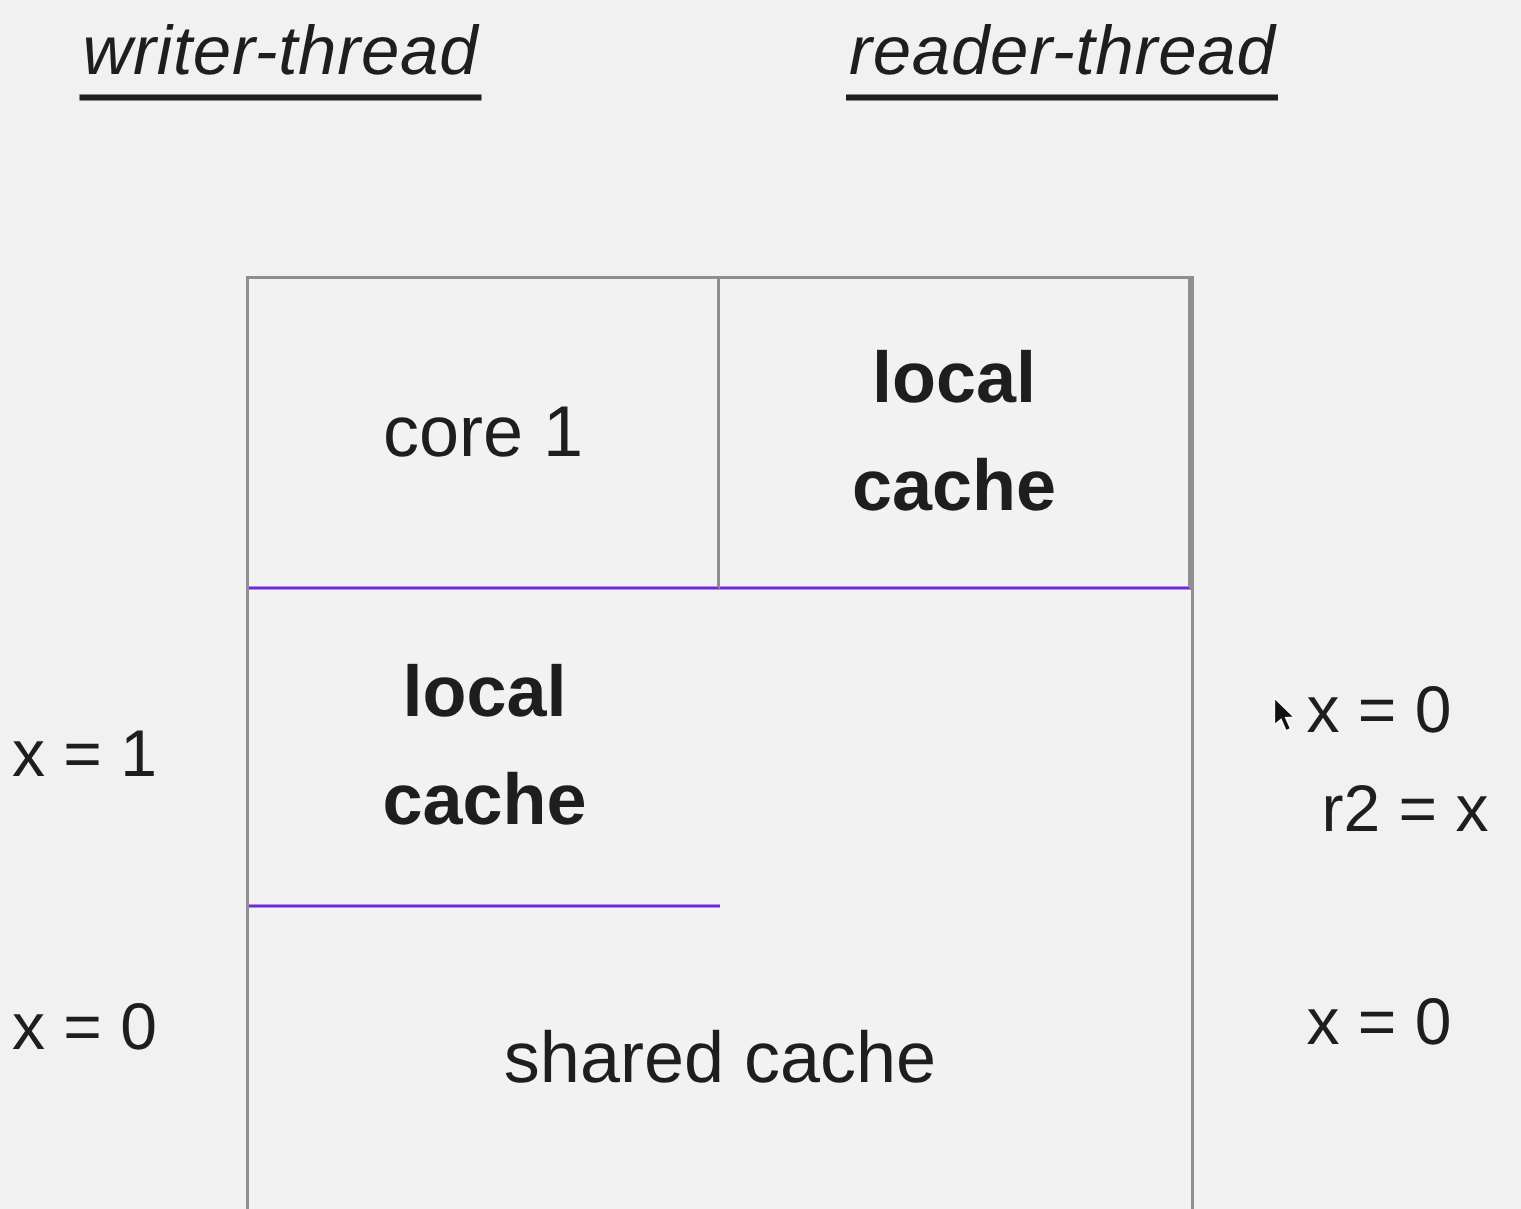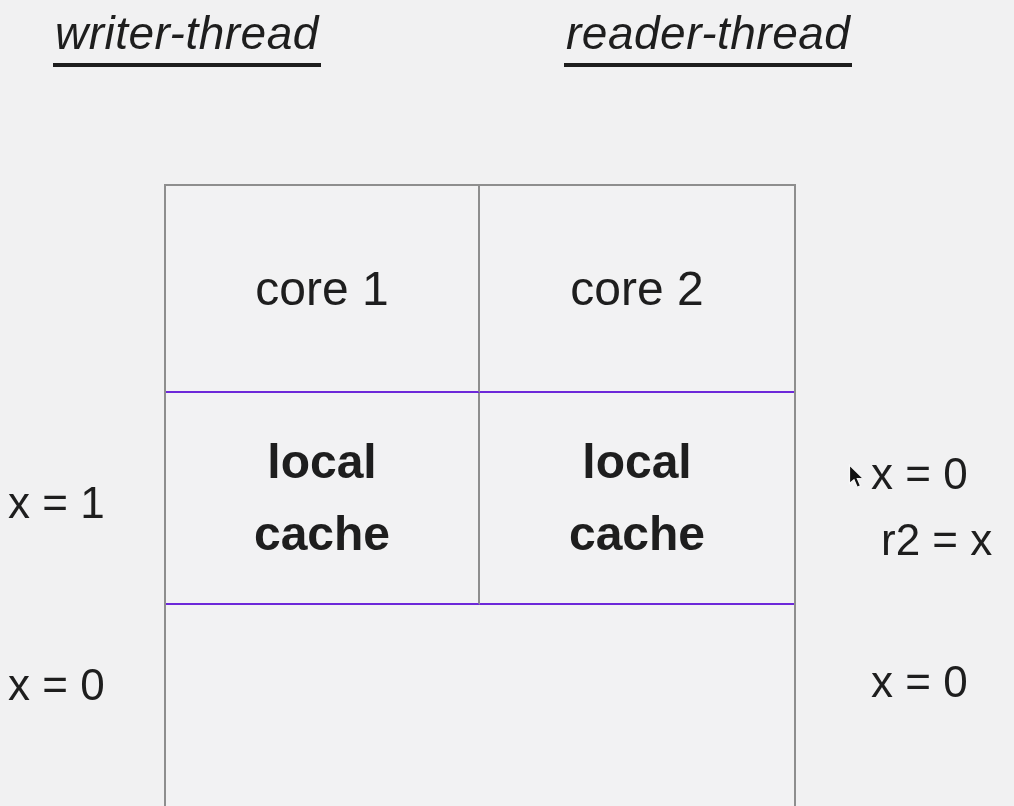--- a/index.html
+++ b/index.html
@@ -98,28 +98,28 @@
   <span class="underlined">writer-thread</span>
 </div>
 <div class="thread-title title-reader">
   <span class="underlined">reader-thread</span>
 </div>
 
 <div class="cpu-table">
   <div class="cell row-top col-left">
     <span>core 1</span>
   </div>
-  <div class="cell row-top">
-    <span>core 2</span>
-  </div>
   <div class="cell row-mid col-left">
     <span class="wrap-narrow">local cache</span>
   </div>
   <div class="cell row-mid">
     <span class="wrap-narrow">local cache</span>
+  </div>
+  <div class="cell shared">
+    <span>shared cache</span>
   </div>
 </div>
 
 <div class="annotation ann-writer-x1">x = 1</div>
 <div class="annotation ann-writer-x0">x = 0</div>
 
 <div class="annotation ann-reader-x0">x = 0</div>
 <div class="annotation ann-reader-r2">r2 = x</div>
 <div class="annotation ann-reader-x0b">x = 0</div>
 

